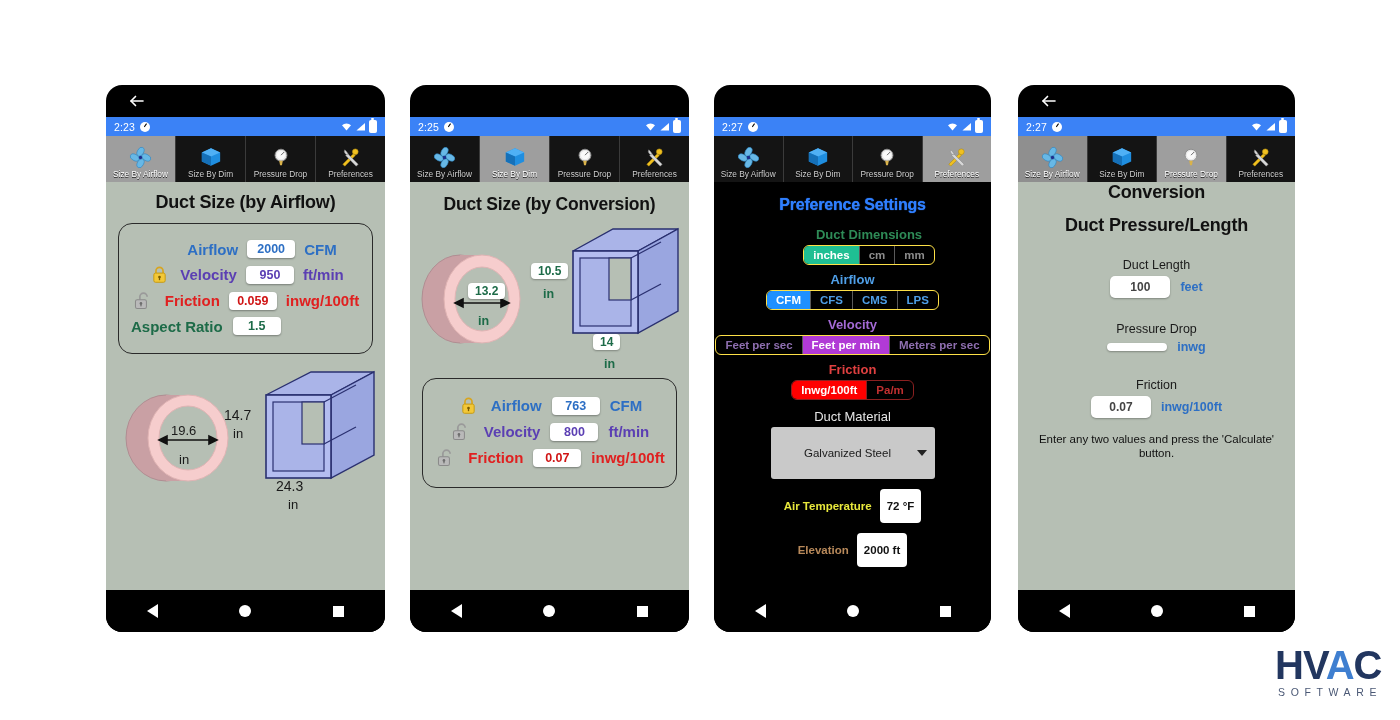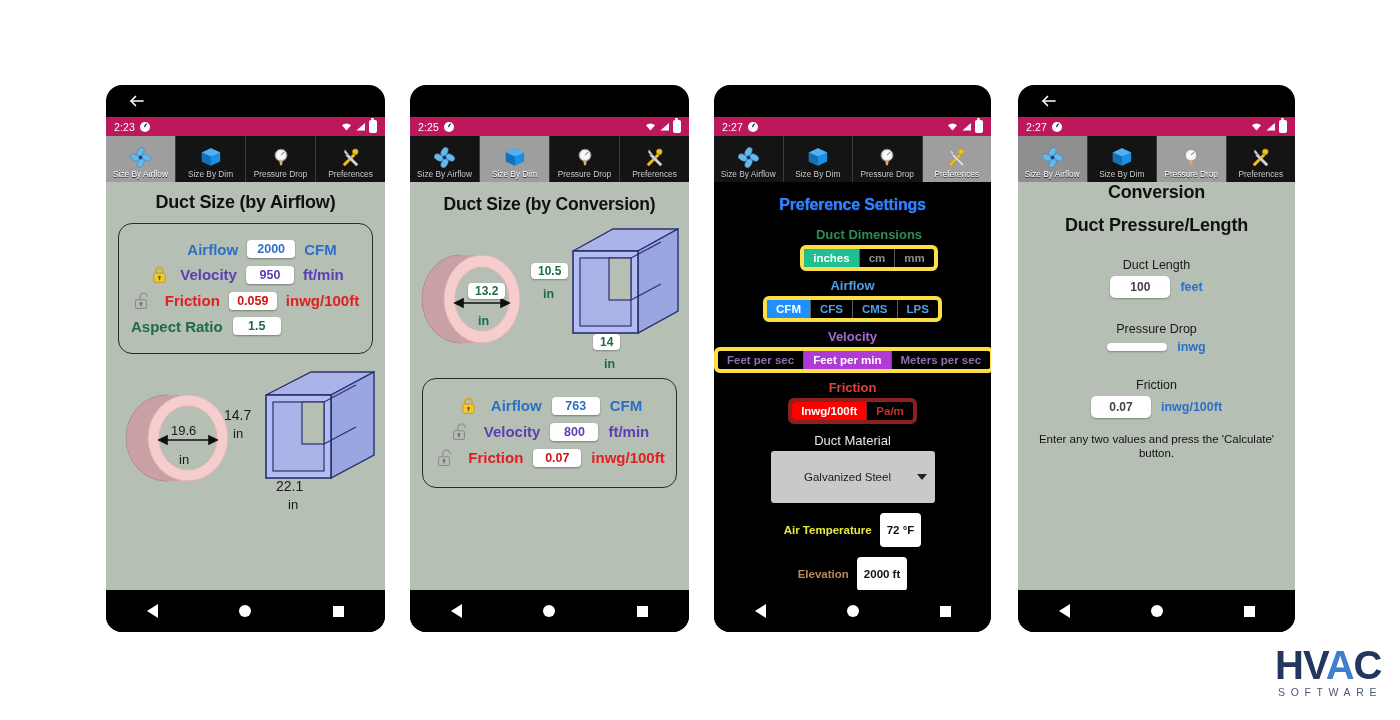--- a/index.html
+++ b/index.html
@@ -15,21 +15,21 @@
 
   .backbar{height:32px;position:relative;}
   .backbar .arrow{
     position:absolute;left:22px;top:50%;transform:translateY(-50%);
     width:18px;height:18px;color:#fff;
   }
   .backbar .arrow svg{display:block;width:18px;height:18px;}
 
   
   .statusbar{
-    height:19px;background:#be185d;color:#fff;
+    height:19px;background:#3b82f6;color:#fff;
     display:flex;align-items:center;justify-content:space-between;
     padding:0 8px;font-size:10.5px;letter-spacing:.1px;
   }
   .sb-left{display:flex;align-items:center;gap:5px;}
   .sb-right{display:flex;align-items:center;gap:3px;}
   .clockdot{
     width:10px;height:10px;border-radius:50%;background:#fff;position:relative;flex:0 0 auto;
   }
   .clockdot::after{
     content:"";position:absolute;left:4.5px;top:1.6px;width:1.2px;height:3.6px;background:#000;
@@ -103,21 +103,21 @@
     font-size:12px;font-weight:bold;color:#1d6b48;
     box-shadow:0 1px 2px rgba(0,0,0,.3);white-space:nowrap;
   }
   .dimunit{
     position:absolute;font-size:12.5px;font-weight:bold;color:#1d6b48;
   }
 
   
   .pref-group{text-align:center;margin-top:7px;}
   .pref-head{font-size:13px;font-weight:bold;margin-bottom:3px;}
-  .seg{display:inline-flex;border:4px solid #fde047;border-radius:6px;overflow:hidden;}
+  .seg{display:inline-flex;border:1px solid #fde047;border-radius:6px;overflow:hidden;}
   .seg > div{
     padding:3px 9px;font-size:11.5px;font-weight:bold;
     border-right:1px solid #5a5a5a;color:#8c8c8c;white-space:nowrap;
   }
   .seg > div:last-child{border-right:none;}
 
   .dd{
     display:inline-flex;align-items:center;justify-content:space-between;
     width:148px;background:#c9c9c9;border-radius:3px;
     padding:20px 8px;font-size:11.5px;color:#1a1a1a;
@@ -317,21 +317,21 @@
           <rect x="167" y="42" width="51" height="69" fill="#aab4e8" stroke="#2a3070" stroke-width="1.2"></rect>
           <rect x="196" y="42" width="22" height="42" fill="#b6bfb4" stroke="#2a3070" stroke-width="1.2"></rect>
           <line x1="218" y1="42" x2="250" y2="25" stroke="#2a3070" stroke-width="1.2"></line>
           <line x1="218" y1="84" x2="250" y2="67" stroke="#2a3070" stroke-width="1.2"></line>
         </g>
       </svg>
       <span class="dimbox" style="left:58px;top:62px;background:transparent;box-shadow:none;color:#1a1a1a;font-weight:normal;font-size:13px;">19.6</span>
       <span class="dimunit" style="left:73px;top:92px;color:#1a1a1a;font-weight:normal;font-size:13px;">in</span>
       <span class="dimlabel" style="left:118px;top:48px;font-size:14px;">14.7</span>
       <span class="dimlabel" style="left:127px;top:66px;font-size:13px;">in</span>
-      <span class="dimlabel" style="left:170px;top:119px;font-size:14px;">22.1</span>
+      <span class="dimlabel" style="left:170px;top:119px;font-size:14px;">24.3</span>
       <span class="dimlabel" style="left:182px;top:137px;font-size:13px;">in</span>
     </div>
   </div>
 
   <div class="navbar" style="height:42px;">
     <span class="nav-back"></span>
     <span class="nav-home"></span>
     <span class="nav-recent"></span>
   </div>
 </div>

